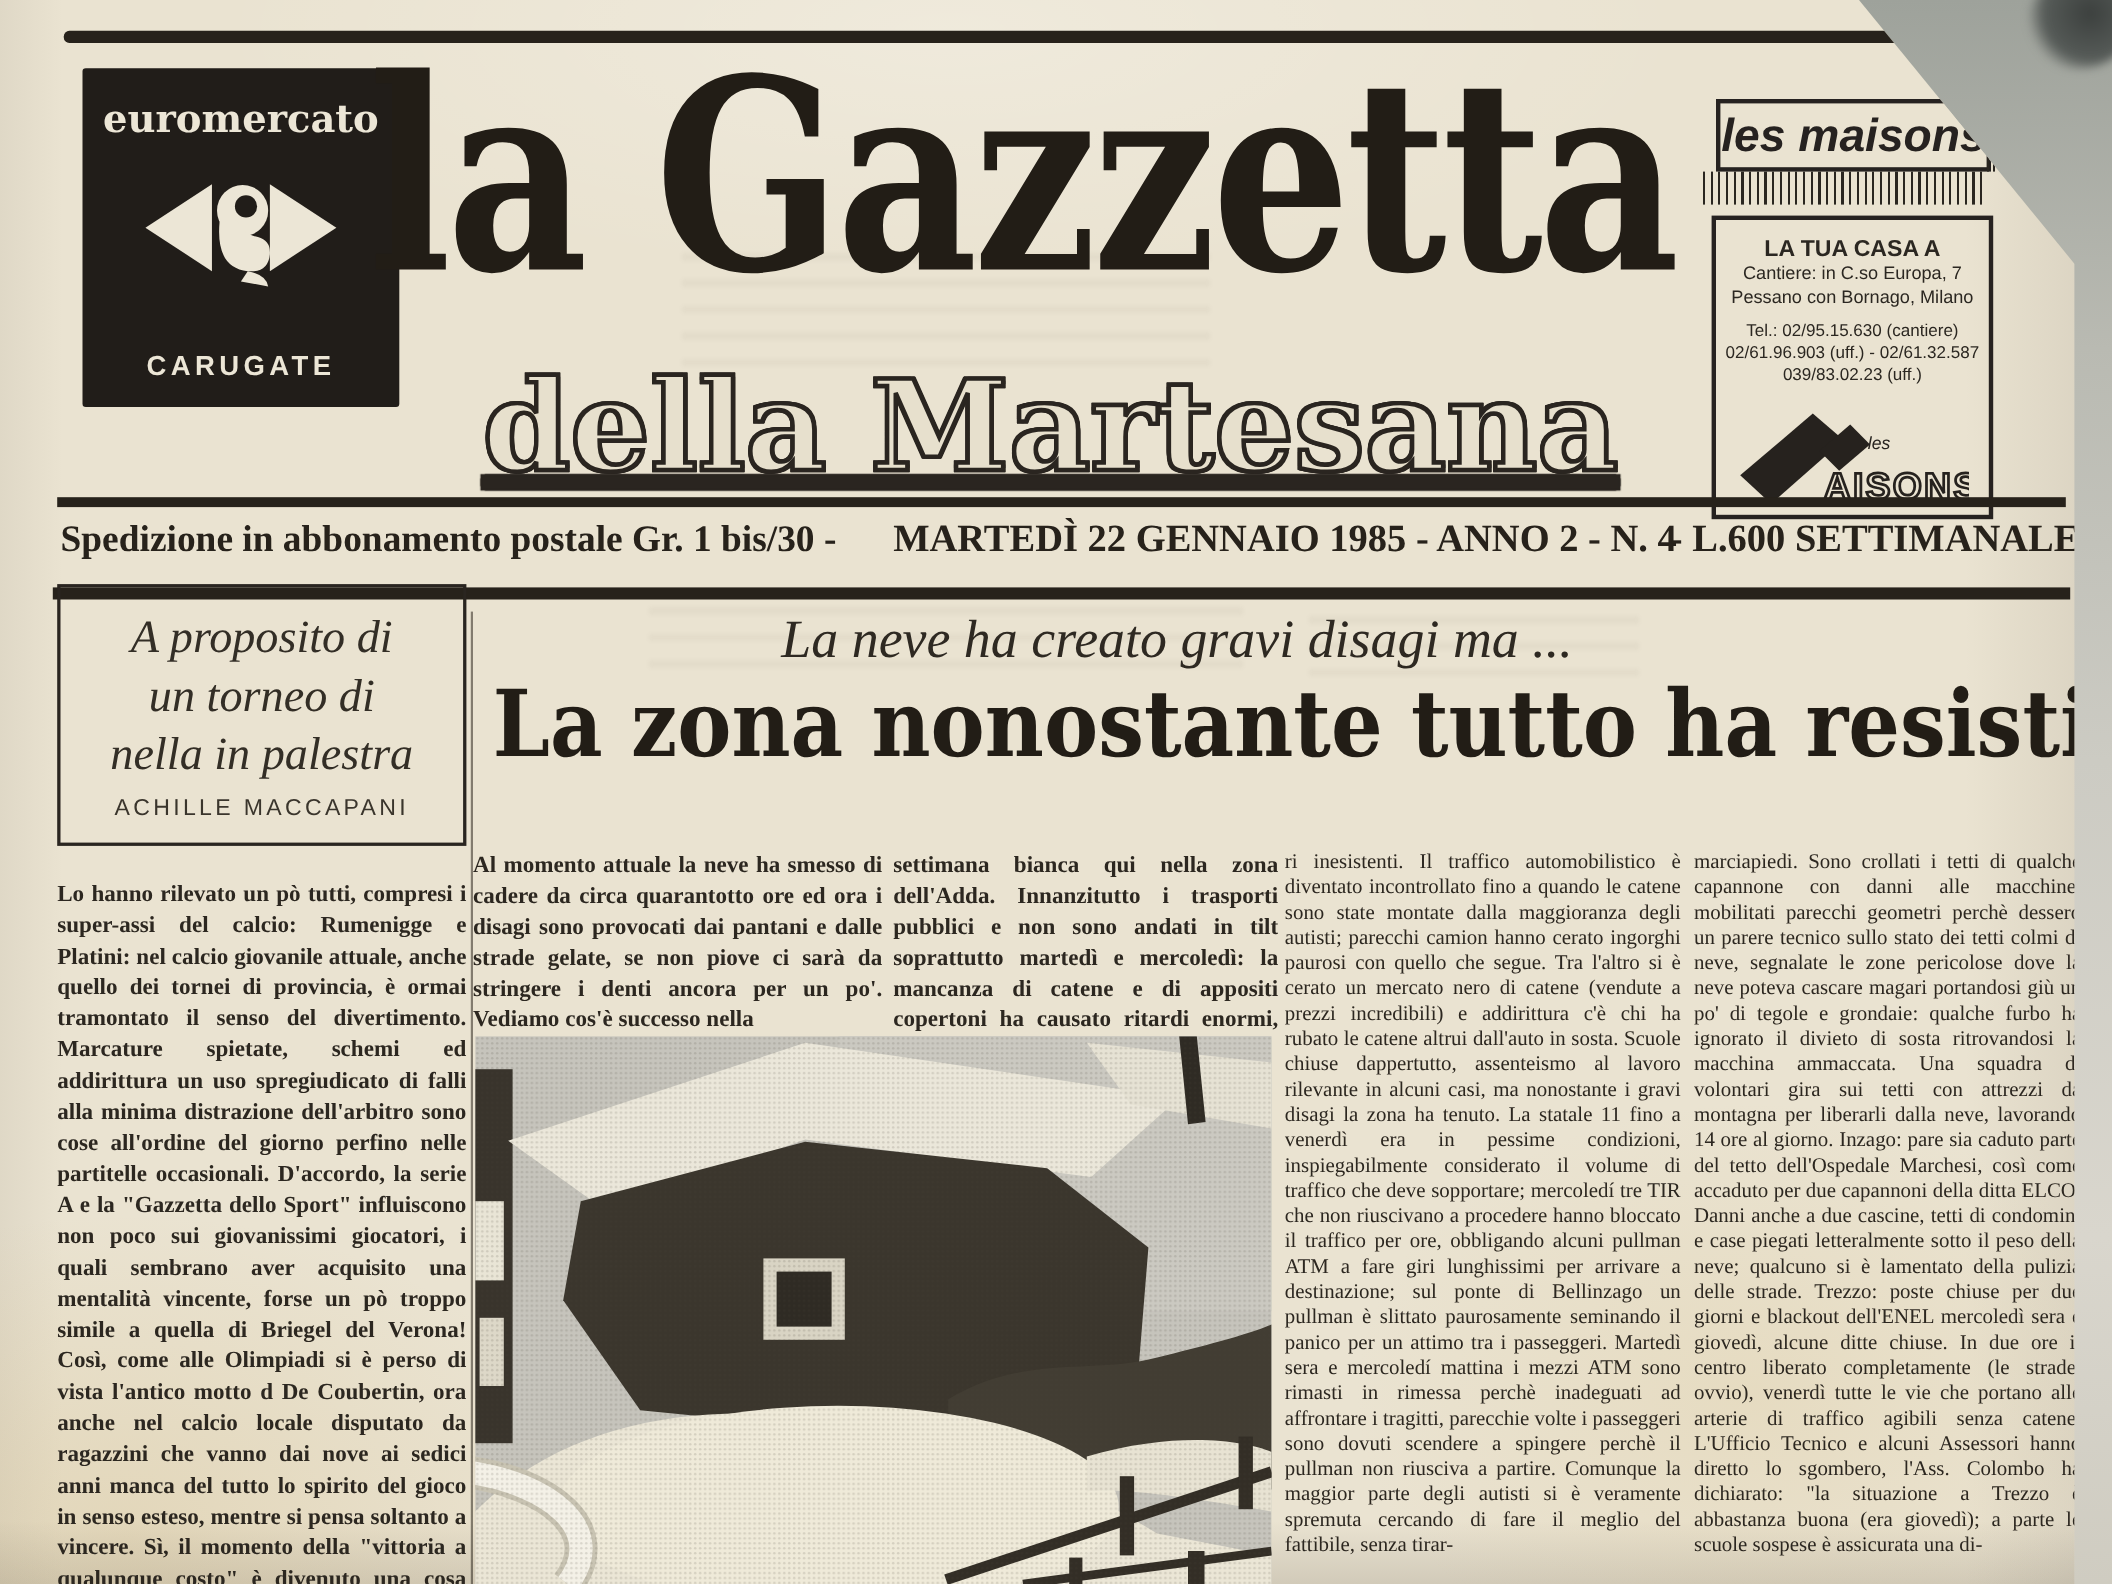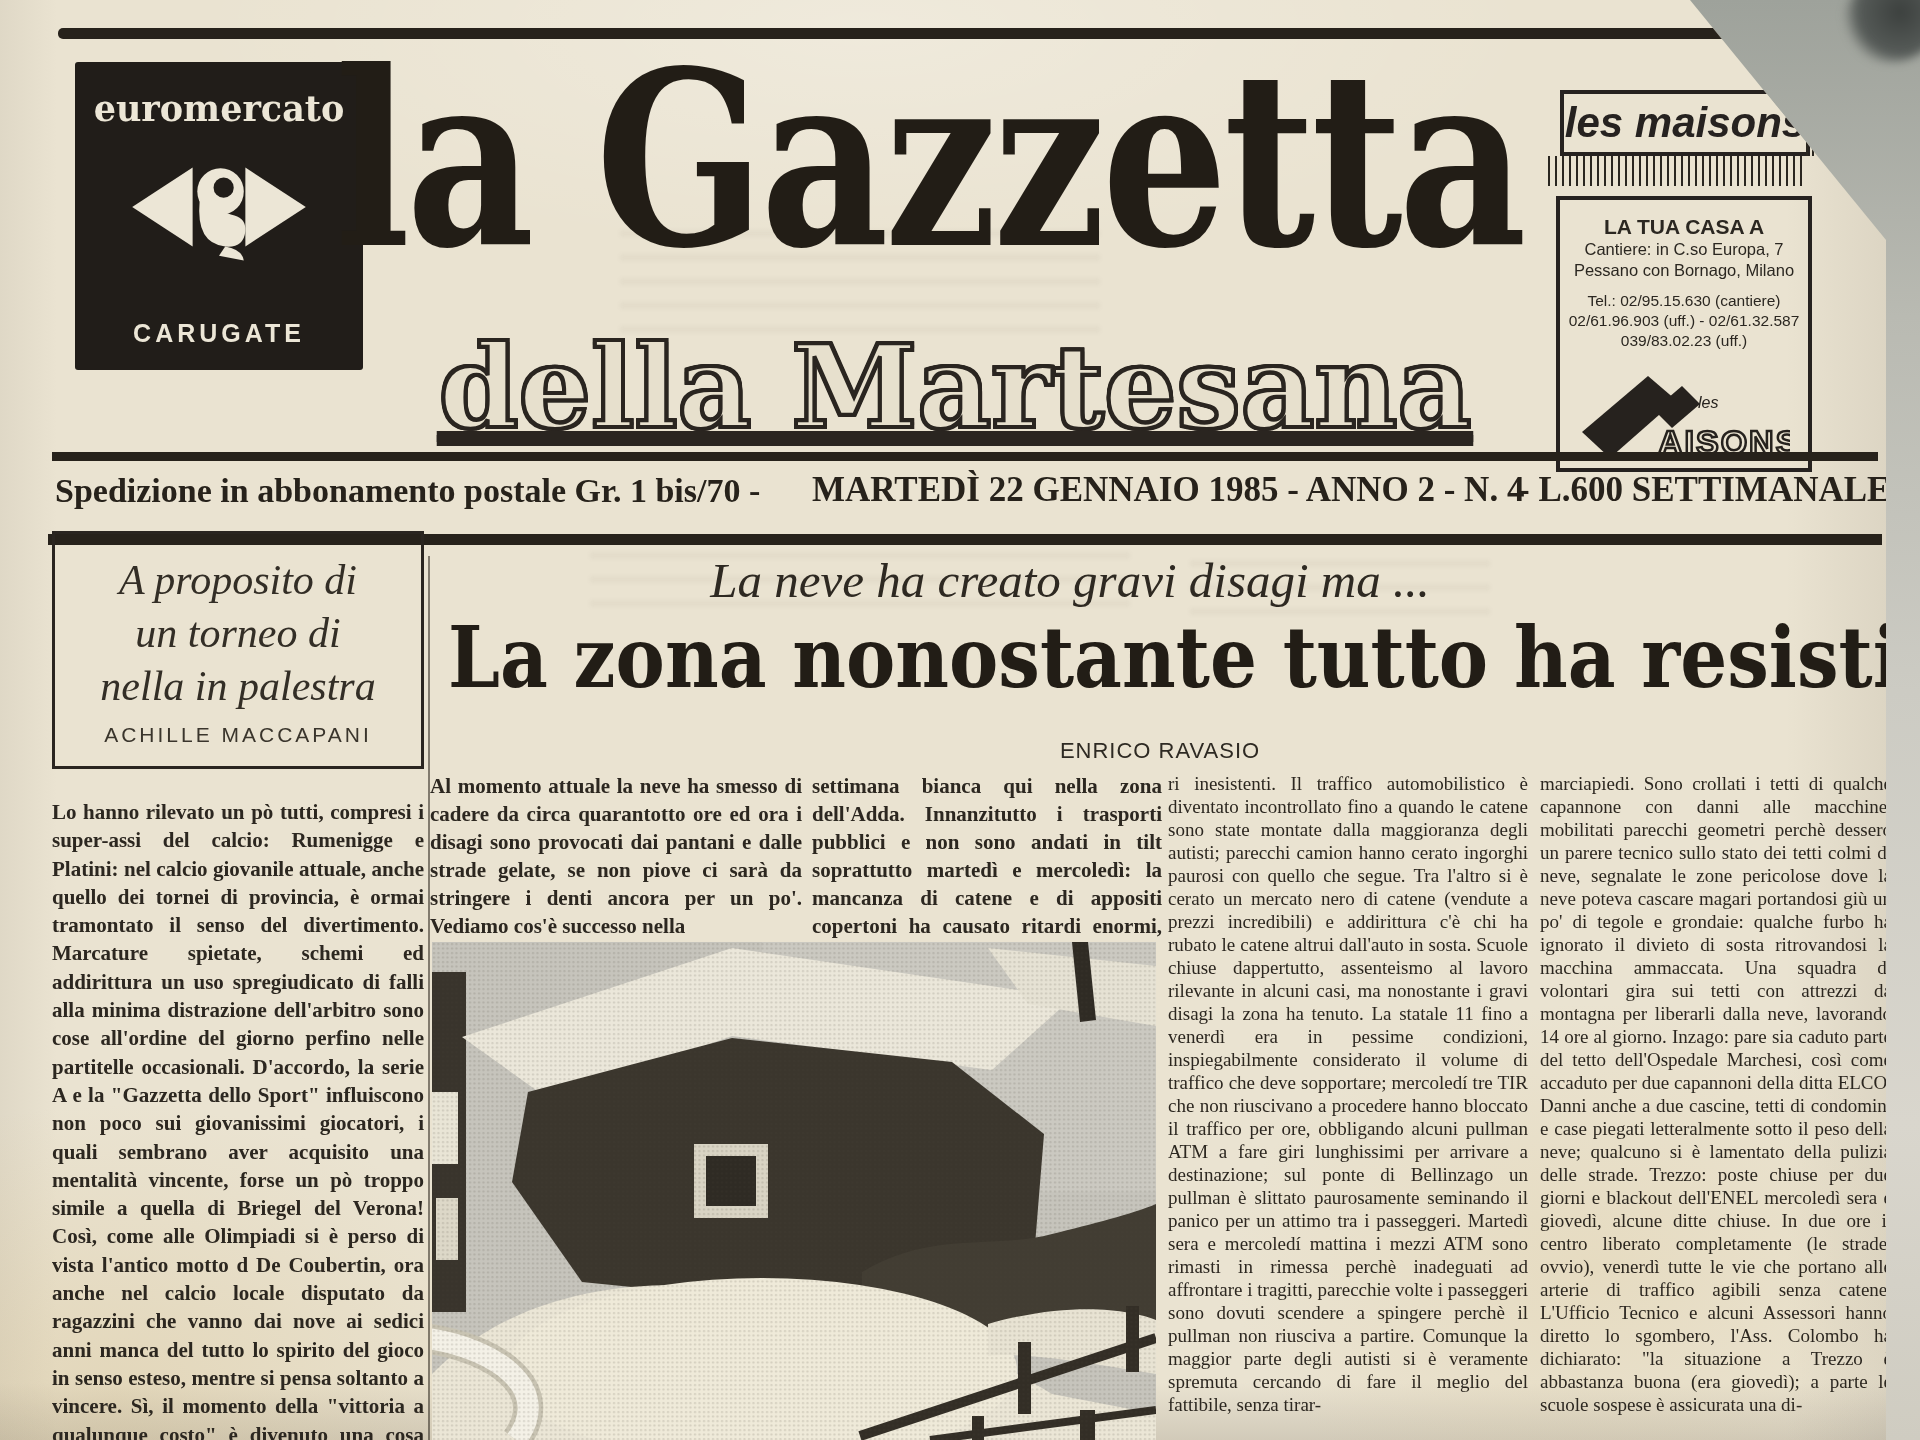--- a/index.html
+++ b/index.html
@@ -120,36 +120,35 @@
     <svg class="lm-logo" width="220" height="92" viewBox="0 0 220 92">
       <path d="M12,62 L78,6 L106,30 L40,88 Z" fill="#26221e"></path>
       <path d="M84,40 L112,16 L130,34 L102,58 Z" fill="#26221e"></path>
       <text x="128" y="38" font-family="Liberation Sans, sans-serif" font-size="16" font-style="italic" fill="#26221e">les</text>
       <text x="88" y="84" font-family="Liberation Sans, sans-serif" font-weight="bold" font-size="34" letter-spacing="2" fill="#eae3d1" stroke="#26221e" stroke-width="2.5">AISONS</text>
     </svg>
   </div>
 
   <div class="rule" style="left:52px;top:452px;width:1826px;height:9px;"></div>
   <div class="rule" style="left:48px;top:534px;width:1834px;height:11px;"></div>
-  <div class="dl-text" style="left:55px;top:472px;font-size:34px;">Spedizione in abbonamento postale Gr. 1 bis/70 -</div>
+  <div class="dl-text" style="left:55px;top:472px;font-size:34px;">Spedizione in abbonamento postale Gr. 1 bis/30 -</div>
   <div class="dl-text" style="left:812px;top:470px;font-size:35px;">MARTEDÌ 22 GENNAIO 1985 - ANNO 2 - N. 4</div>
   <div class="dl-text" style="left:1518px;top:470px;font-size:35px;">- L.600 SETTIMANALE</div>
 
   <div class="la-box">
     <div class="la-line">A proposito di</div>
     <div class="la-line">un torneo di</div>
     <div class="la-line">nella in palestra</div>
     <div class="la-author">ACHILLE MACCAPANI</div>
   </div>
   <div class="la-body">Lo hanno rilevato un pò tutti, compresi i super-assi del calcio: Rumenigge e Platini: nel calcio giovanile attuale, anche quello dei tornei di provincia, è ormai tramontato il senso del divertimento. Marcature spietate, schemi ed addirittura un uso spregiudicato di falli alla minima distrazione dell'arbitro sono cose all'ordine del giorno perfino nelle partitelle occasionali. D'accordo, la serie A e la "Gazzetta dello Sport" influiscono non poco sui giovanissimi giocatori, i quali sembrano aver acquisito una mentalità vincente, forse un pò troppo simile a quella di Briegel del Verona! Così, come alle Olimpiadi si è perso di vista l'antico motto d De Coubertin, ora anche nel calcio locale disputato da ragazzini che vanno dai nove ai sedici anni manca del tutto lo spirito del gioco in senso esteso, mentre si pensa soltanto a vincere. Sì, il momento della "vittoria a qualunque costo" è divenuto una cosa indi-</div>
   <div class="vrule"></div>
 
   <div class="kicker">La neve ha creato gravi disagi ma ...</div>
   <div class="headline">La zona nonostante tutto ha resistito</div>
-  <div class="byline">ENRICO RAVASIO</div>
 
   <div class="col c1">Al momento attuale la neve ha smesso di cadere da circa quarantotto ore ed ora i disagi sono provocati dai pantani e dalle strade gelate, se non piove ci sarà da stringere i denti ancora per un po'. Vediamo cos'è successo nella</div>
   <div class="col c2">settimana bianca qui nella zona dell'Adda. Innanzitutto i trasporti pubblici e non sono andati in tilt soprattutto martedì e mercoledì: la mancanza di catene e di appositi copertoni ha causato ritardi enormi, corse saltate, ora-</div>
   <div class="col c3">ri inesistenti. Il traffico automobilistico è diventato incontrollato fino a quando le catene sono state montate dalla maggioranza degli autisti; parecchi camion hanno cerato ingorghi paurosi con quello che segue. Tra l'altro si è cerato un mercato nero di catene (vendute a prezzi incredibili) e addirittura c'è chi ha rubato le catene altrui dall'auto in sosta. Scuole chiuse dappertutto, assenteismo al lavoro rilevante in alcuni casi, ma nonostante i gravi disagi la zona ha tenuto. La statale 11 fino a venerdì era in pessime condizioni, inspiegabilmente considerato il volume di traffico che deve sopportare; mercoledí tre TIR che non riuscivano a procedere hanno bloccato il traffico per ore, obbligando alcuni pullman ATM a fare giri lunghissimi per arrivare a destinazione; sul ponte di Bellinzago un pullman è slittato paurosamente seminando il panico per un attimo tra i passeggeri. Martedì sera e mercoledí mattina i mezzi ATM sono rimasti in rimessa perchè inadeguati ad affrontare i tragitti, parecchie volte i passeggeri sono dovuti scendere a spingere perchè il pullman non riusciva a partire. Comunque la maggior parte degli autisti si è veramente spremuta cercando di fare il meglio del fattibile, senza tirar-</div>
   <div class="col c4">marciapiedi. Sono crollati i tetti di qualche capannone con danni alle macchine, mobilitati parecchi geometri perchè dessero un parere tecnico sullo stato dei tetti colmi di neve, segnalate le zone pericolose dove la neve poteva cascare magari portandosi giù un po' di tegole e grondaie: qualche furbo ha ignorato il divieto di sosta ritrovandosi la macchina ammaccata. Una squadra di volontari gira sui tetti con attrezzi da montagna per liberarli dalla neve, lavorando 14 ore al giorno. Inzago: pare sia caduto parte del tetto dell'Ospedale Marchesi, così come accaduto per due capannoni della ditta ELCO. Danni anche a due cascine, tetti di condomini e case piegati letteralmente sotto il peso della neve; qualcuno si è lamentato della pulizia delle strade. Trezzo: poste chiuse per due giorni e blackout dell'ENEL mercoledì sera e giovedì, alcune ditte chiuse. In due ore il centro liberato completamente (le strade, ovvio), venerdì tutte le vie che portano alle arterie di traffico agibili senza catene. L'Ufficio Tecnico e alcuni Assessori hanno diretto lo sgombero, l'Ass. Colombo ha dichiarato: "la situazione a Trezzo è abbastanza buona (era giovedì); a parte le scuole sospese è assicurata una di-</div>
 
   <svg class="photo" viewBox="0 0 724 498">
     <defs>
       <pattern id="dots" width="4.5" height="4.5" patternUnits="userSpaceOnUse">
         <circle cx="2" cy="2" r="1.15" fill="#4a4439"></circle>

